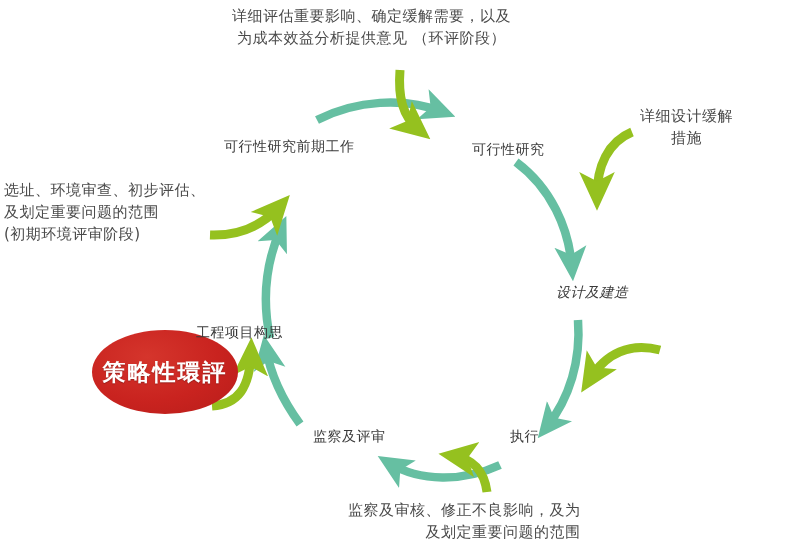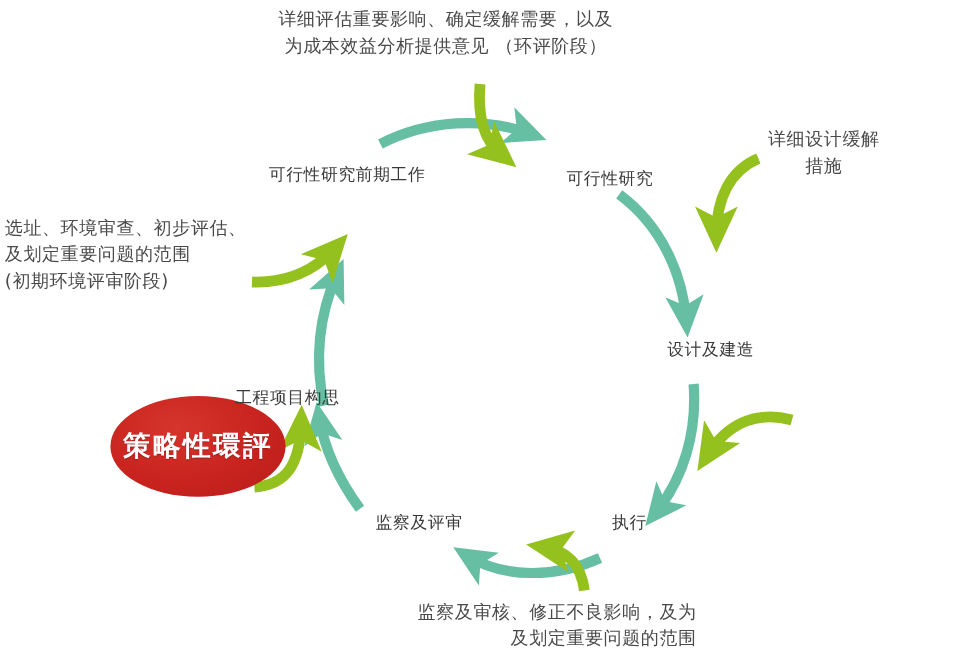--- a/index.html
+++ b/index.html
@@ -42,21 +42,21 @@
   
   .ann-lbl {
     font-size: 15px;
     color: #4a4a4a;
   }
   .ann-lbl .ln { display: block; }
 
   #n-concept   { left: 196px; top: 284px; margin-top: 38px; }
   #n-prefs     { left: 224px; top: 136px; }
   #n-fs        { left: 472px; top: 139px; }
-  #n-design    { left: 556px; top: 282px; }
+  #n-design    { left: 556px; top: 282px; font-style: italic; }
   #n-implement { left: 510px; top: 426px; }
   #n-monitor   { left: 274px; top: 426px; margin-left: 39px; }
 
   #a-top    { left: 232px; top: 6px;   text-align: center; }
   #a-left   { left: 4px;   top: 180px; }
   #a-right1 { left: 640px; top: 106px; text-align: center; }
   #a-right2 { left: 672px; top: 328px; }
   #a-bottom { left: 348px; top: 500px; text-align: right; }
 
   

